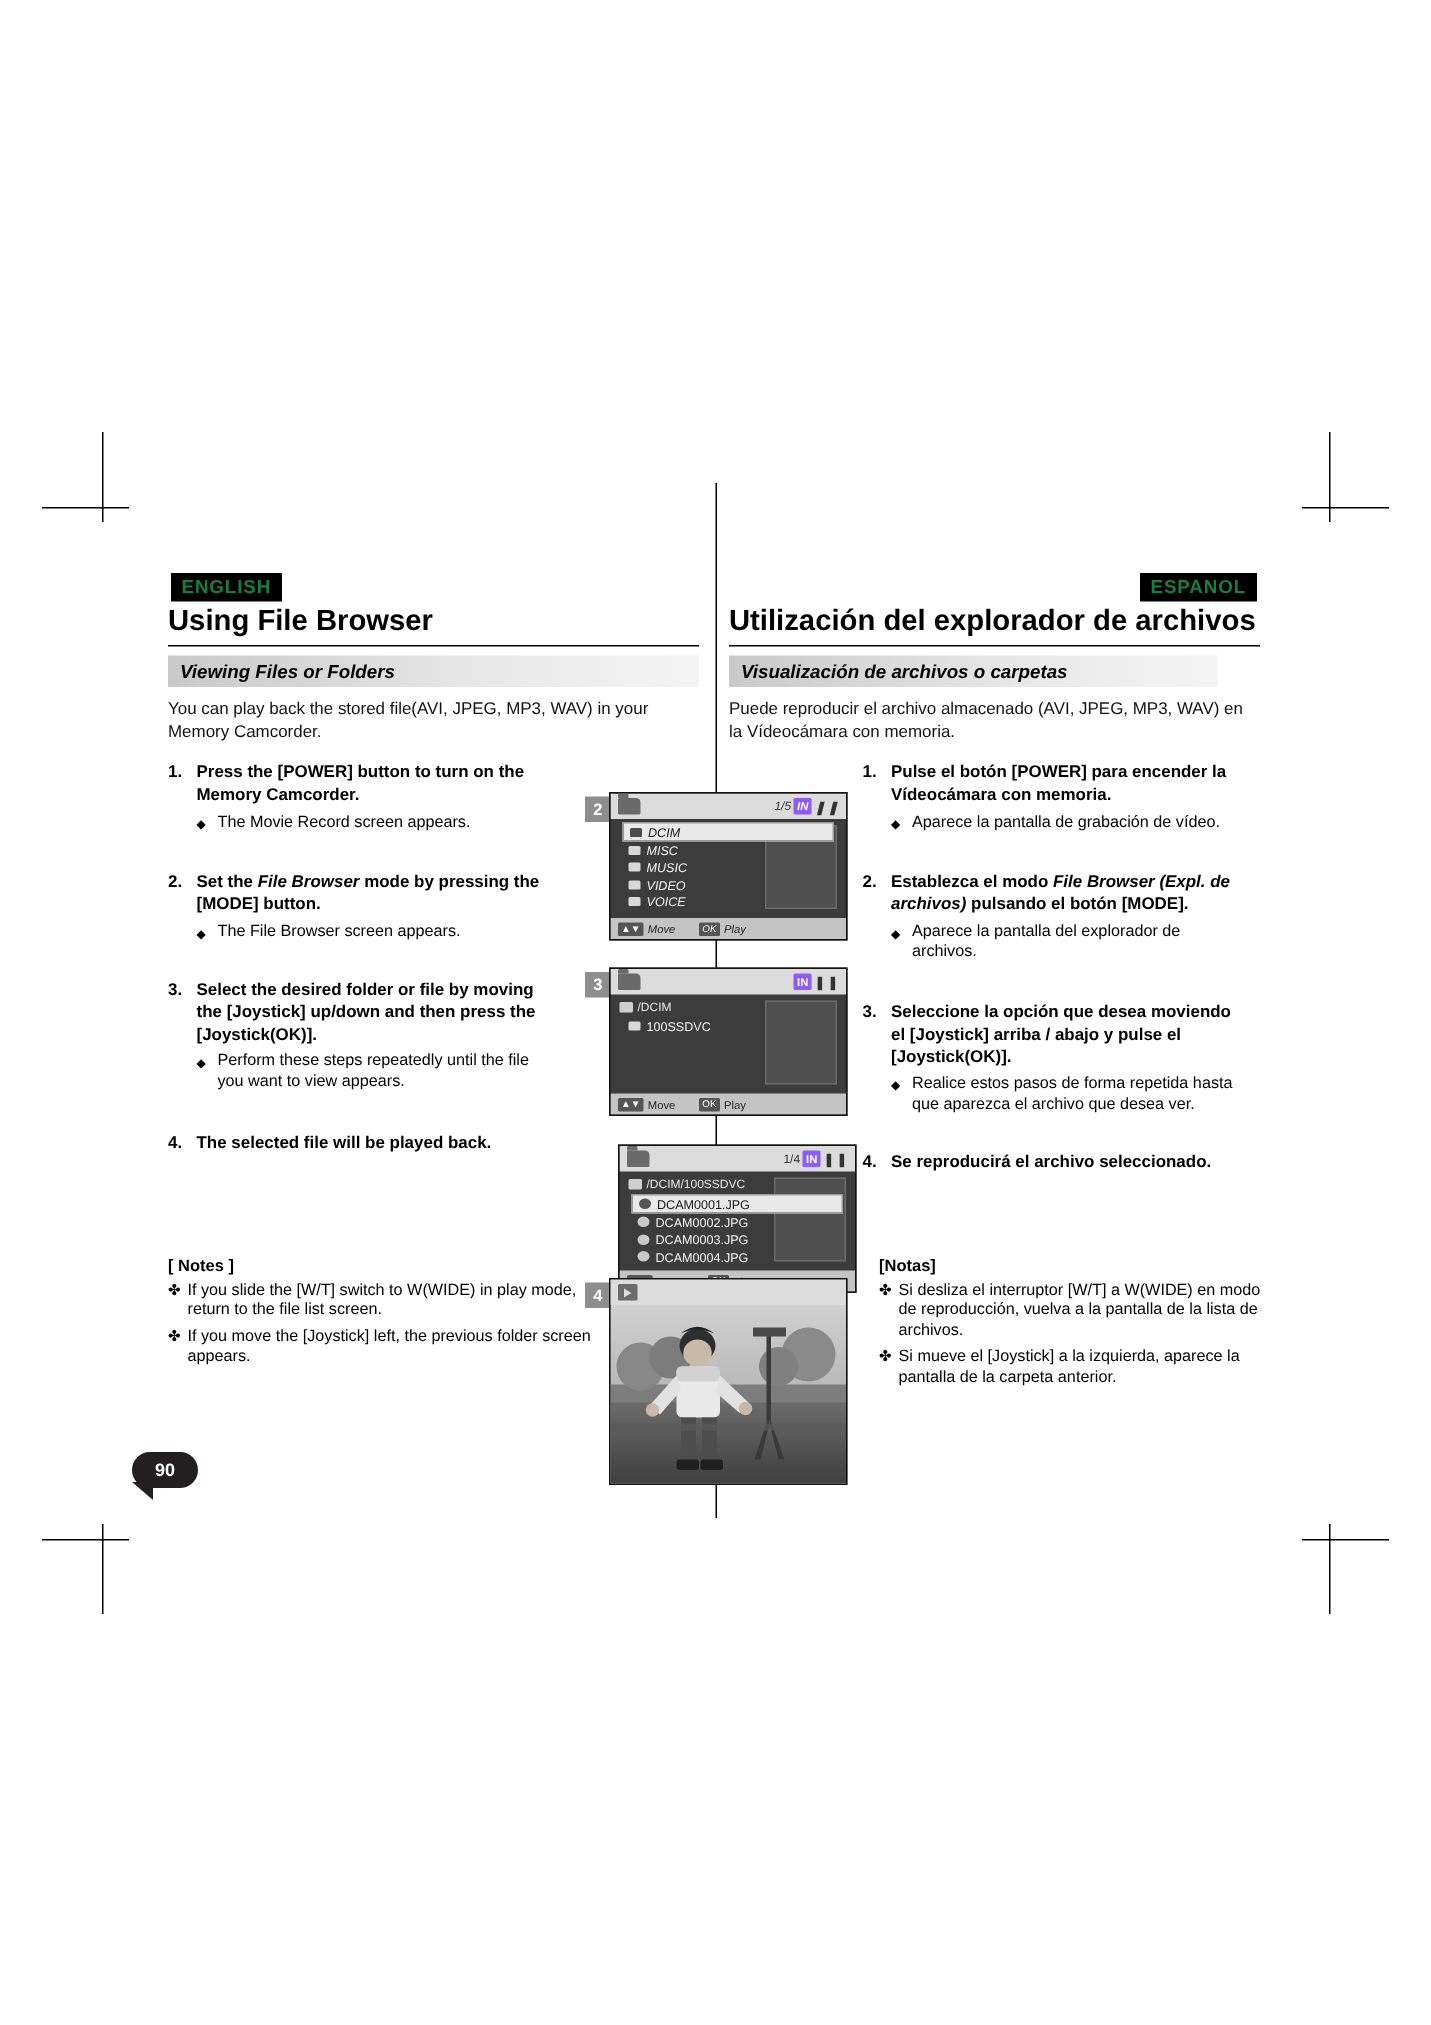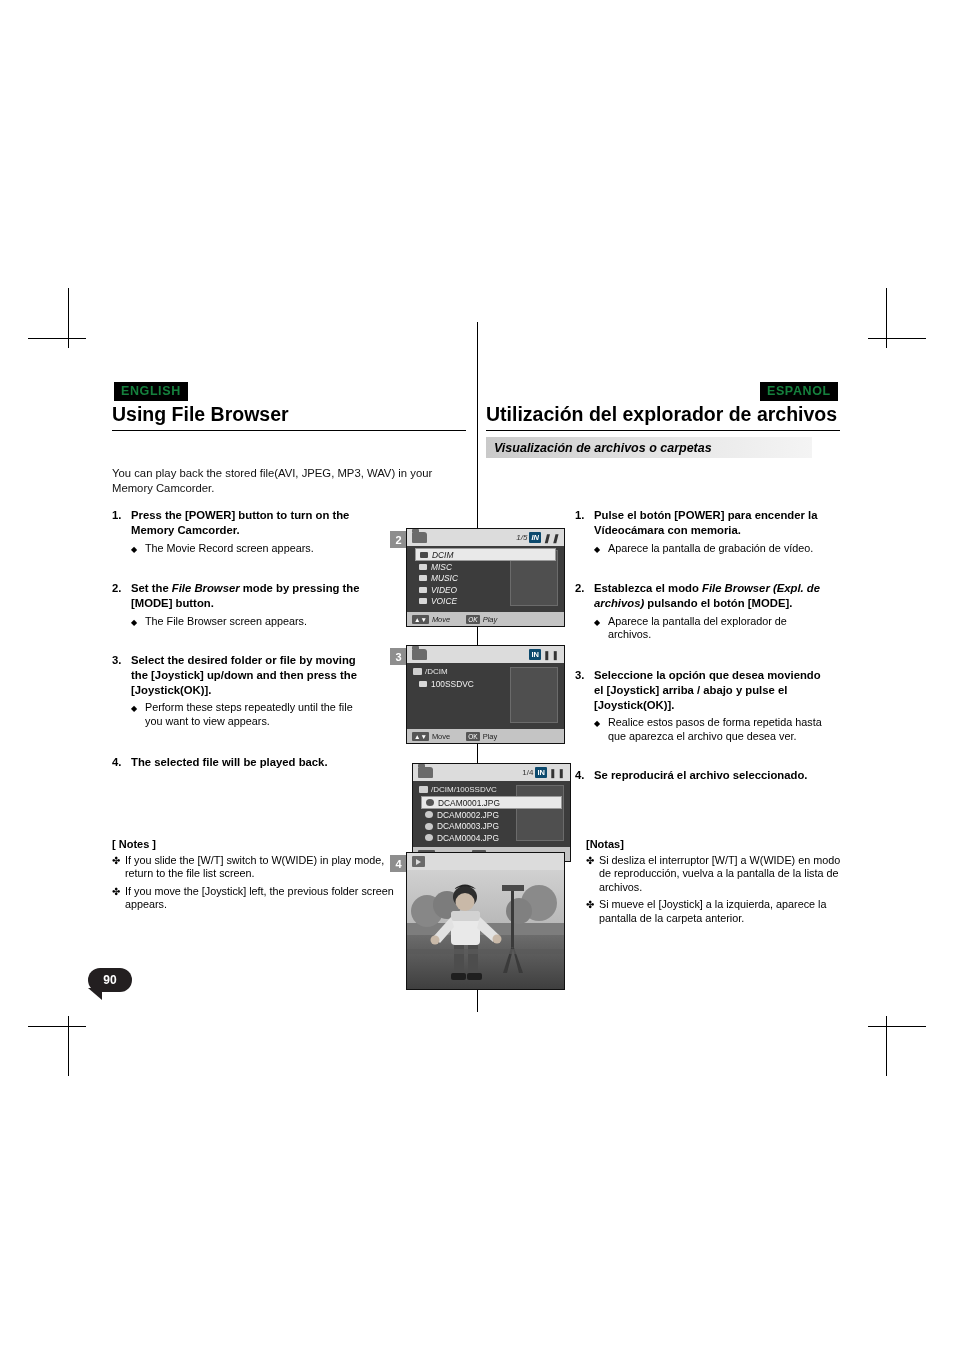--- a/index.html
+++ b/index.html
@@ -84,21 +84,21 @@
   }
   .lcd .folderico{
     width:15px;height:11px;margin-left:5px;background:#6a6a6a;
     border-radius:1px 3px 1px 1px;position:relative;
   }
   .lcd .folderico::before{
     content:"";position:absolute;left:0;top:-3px;width:7px;height:3px;background:#6a6a6a;border-radius:1px 1px 0 0;
   }
   .lcd .counter{margin-left:auto;font-size:8px;color:#333;padding-right:2px;}
   .lcd .inbadge{
-    background:#0c4a6e;color:#fff;font-size:7.5px;font-weight:bold;padding:1px 2px;margin-right:2px;border-radius:1px;
+    background:#8b5cf6;color:#fff;font-size:7.5px;font-weight:bold;padding:1px 2px;margin-right:2px;border-radius:1px;
   }
   .lcd .pausebars{margin-right:4px;font-size:9px;color:#333;letter-spacing:1px;}
 
   .lcd .screenbody{position:absolute;left:0;top:17px;right:0;bottom:14px;}
   .lcd .pathline{
     position:absolute;left:6px;top:4px;font-size:8px;color:#e8e8e8;display:flex;align-items:center;
   }
   .lcd .pathline .pfico{
     width:9px;height:7px;background:#cfcfcf;margin-right:3px;position:relative;border-radius:1px;
   }
@@ -156,20 +156,23 @@
   <div class="crop h" style="left:868px;top:338px;width:58px;"></div>
   <div class="crop h" style="left:28px;top:1026px;width:58px;"></div>
   <div class="crop h" style="left:868px;top:1026px;width:58px;"></div>
 
   <div class="divider"></div>
 
   <div class="langtag" style="left:114px;top:382px;">ENGLISH</div>
   <div class="title" style="left:112px;top:403px;">Using File Browser</div>
   <div class="rule" style="left:112px;top:430px;width:354px;"></div>
 
+  <div class="secbar" style="left:112px;top:437px;width:354px;">
+    <span>Viewing Files or Folders</span>
+  </div>
 
   <div class="para" style="left:112px;top:466px;width:340px;">You can play back the stored file(AVI, JPEG, MP3, WAV) in your Memory Camcorder.</div>
 
   <div class="step" style="left:112px;top:508px;width:255px;">
     <span class="num">1.</span>
     <span class="bodyt">Press the [POWER] button to turn on the Memory Camcorder.</span>
     <div class="bullet">
       <span class="dia">◆</span>
       <span class="btxt">The Movie Record screen appears.</span>
     </div>
@@ -211,20 +214,21 @@
   </div>
 
   <div class="langtag" style="left:760px;top:382px;">ESPANOL</div>
   <div class="title" style="left:486px;top:403px;">Utilización del explorador de archivos</div>
   <div class="rule" style="left:486px;top:430px;width:354px;"></div>
 
   <div class="secbar" style="left:486px;top:437px;width:326px;">
     <span>Visualización de archivos o carpetas</span>
   </div>
 
+  <div class="para" style="left:486px;top:466px;width:348px;">Puede reproducir el archivo almacenado (AVI, JPEG, MP3, WAV) en la Vídeocámara con memoria.</div>
 
   <div class="step" style="left:575px;top:508px;width:255px;">
     <span class="num">1.</span>
     <span class="bodyt">Pulse el botón [POWER] para encender la Vídeocámara con memoria.</span>
     <div class="bullet">
       <span class="dia">◆</span>
       <span class="btxt">Aparece la pantalla de grabación de vídeo.</span>
     </div>
   </div>
 

